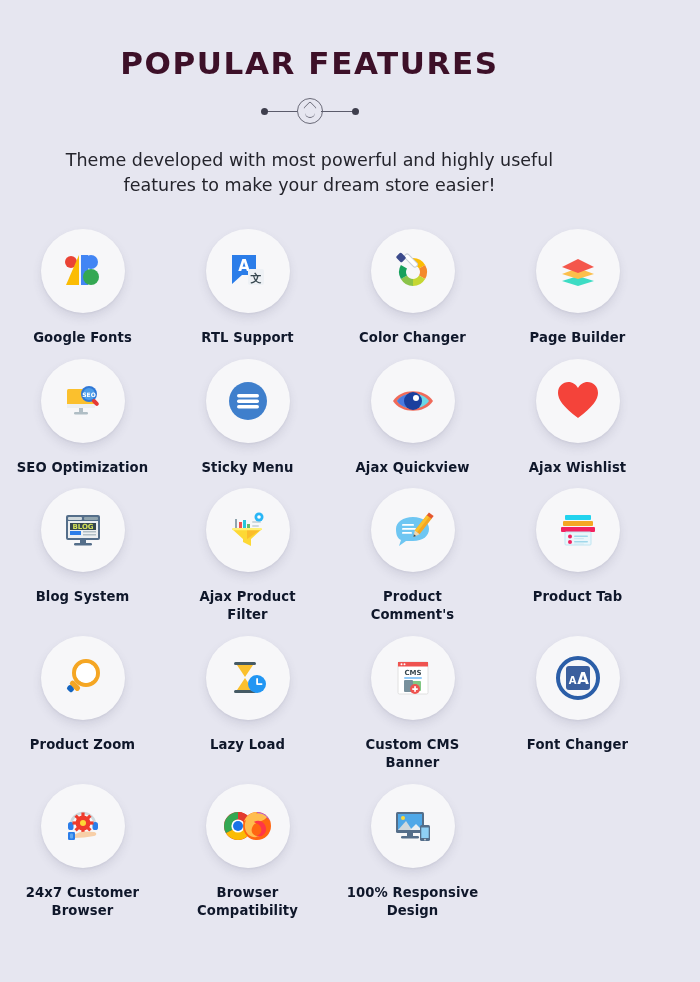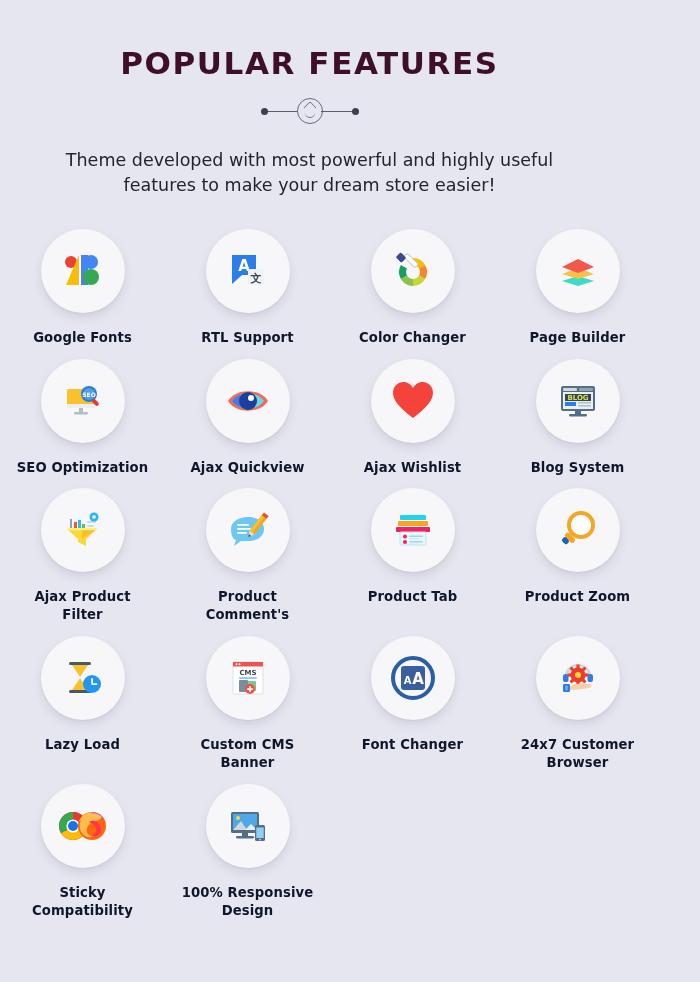--- a/index.html
+++ b/index.html
@@ -210,20 +210,31 @@
           <rect x="13" y="33" width="14" height="2.4" rx="1.2" fill="#b0bec5"></rect>
           <circle cx="28" cy="15" r="8" fill="#2f77d6"></circle>
           <circle cx="28" cy="15" r="6" fill="#4d9de8"></circle>
           <text x="28" y="18" font-family="DejaVu Sans, sans-serif" font-size="6" font-weight="700" fill="#ffffff" text-anchor="middle">SEO</text>
           <rect x="31" y="20" width="8" height="4" rx="2" transform="rotate(45 33 22)" fill="#e53935"></rect>
         </svg>
       </div>
       <div class="label">SEO Optimization</div>
     </div>
 
+    <div class="cell">
+      <div class="badge">
+        <svg width="44" height="44" viewBox="0 0 44 44">
+          <circle cx="22" cy="22" r="19" fill="#3f7fcc"></circle>
+          <rect x="11" y="15" width="22" height="3.4" rx="1.7" fill="#ffffff"></rect>
+          <rect x="11" y="20.5" width="22" height="3.4" rx="1.7" fill="#ffffff"></rect>
+          <rect x="11" y="26" width="22" height="3.4" rx="1.7" fill="#ffffff"></rect>
+        </svg>
+      </div>
+      <div class="label">Sticky Menu</div>
+    </div>
 
     <div class="cell">
       <div class="badge">
         <svg width="46" height="44" viewBox="0 0 46 44">
           <path d="M3 22 C11 9, 35 9, 43 22 C35 35, 11 35, 3 22 Z" fill="#f06a5a"></path>
           <path d="M7 22 C14 12, 32 12, 39 22 C32 32, 14 32, 7 22 Z" fill="#6ad8e8"></path>
           <path d="M7 22 C14 12, 32 12, 39 22 C32 32, 14 32, 7 22 Z" fill="#3f6fd6" opacity="0.0"></path>
           <path d="M7 22 C13 13, 26 13, 30 22 C26 31, 13 31, 7 22 Z" fill="#4a7ae0"></path>
           <circle cx="23" cy="22" r="9" fill="#1b3f9e"></circle>
           <circle cx="26" cy="19" r="3" fill="#ffffff"></circle>
@@ -417,21 +428,21 @@
           </g>
           <g transform="translate(35,22)">
             <circle r="14" fill="#ff6611"></circle>
             <path d="M0,-14 A14,14 0 0,1 13,-5 A13,13 0 0,0 2,-11 Z" fill="#a552ff"></path>
             <path d="M-13,-5 A14,14 0 0,1 0,-14 L-3,-9 Z" fill="#ffbd4f"></path>
             <path d="M-8,-10 A14,14 0 0,1 10,-9 C6,-3 -2,-6 -5,2 C-7,8 -1,12 4,9 C-2,14 -11,10 -12,2 C-13,-4 -10,-8 -8,-10 Z" fill="#ffbd4f"></path>
             <path d="M-3,-4 C2,-7 8,-4 9,2 C10,8 4,12 -1,10 C4,9 6,4 3,0 C1,-3 -2,-3 -3,-4 Z" fill="#ff3647"></path>
           </g>
         </svg>
       </div>
-      <div class="label">Sticky Compatibility</div>
+      <div class="label">Browser Compatibility</div>
     </div>
 
     <div class="cell">
       <div class="badge">
         <svg width="44" height="44" viewBox="0 0 44 44">
           <rect x="5" y="8" width="28" height="21" rx="1.5" fill="#546e8a"></rect>
           <rect x="7" y="10" width="24" height="16" fill="#4fa8e8"></rect>
           <circle cx="12" cy="14" r="2" fill="#fdd835"></circle>
           <path d="M7 26 L15 17 L21 26 Z" fill="#cfd8dc"></path>
           <path d="M19 26 L25 20 L31 26 Z" fill="#e8eef2"></path>

